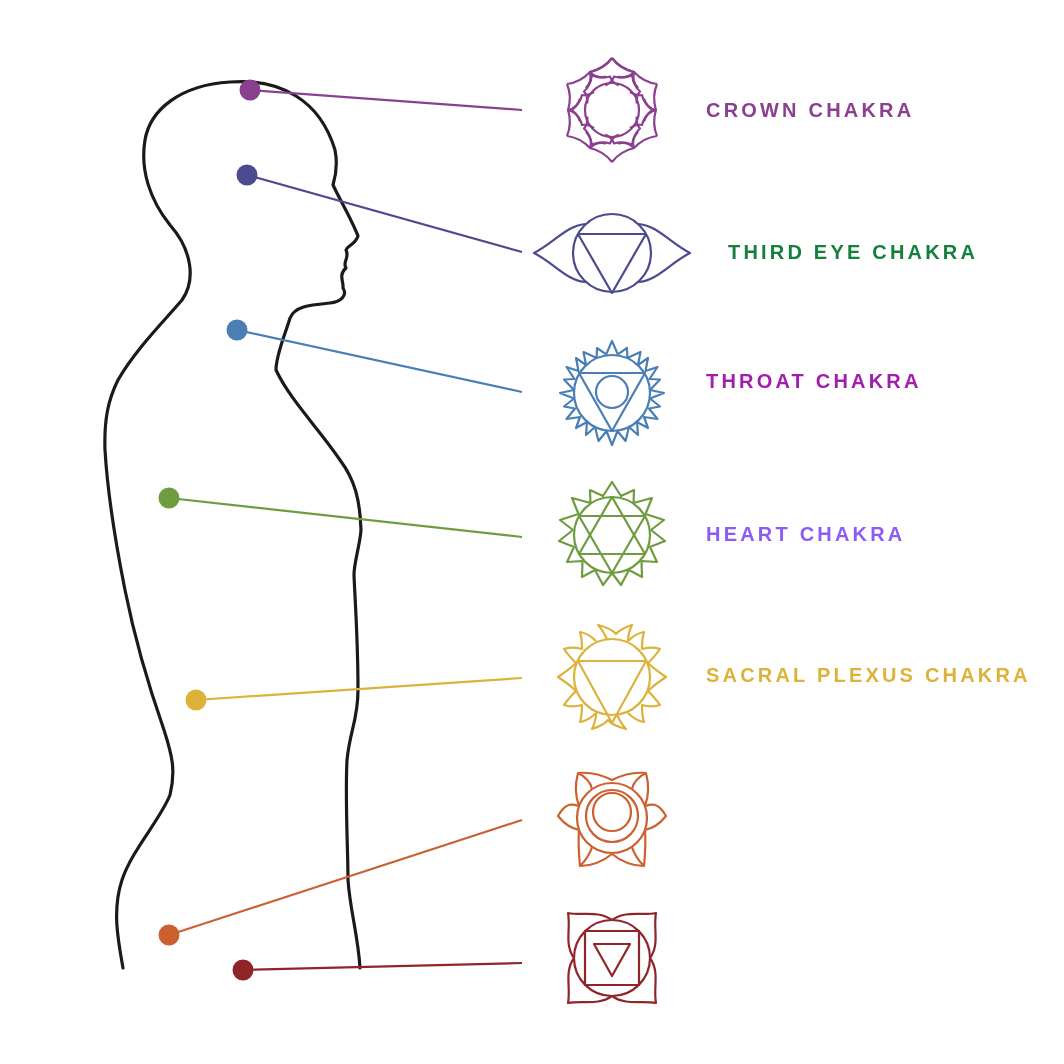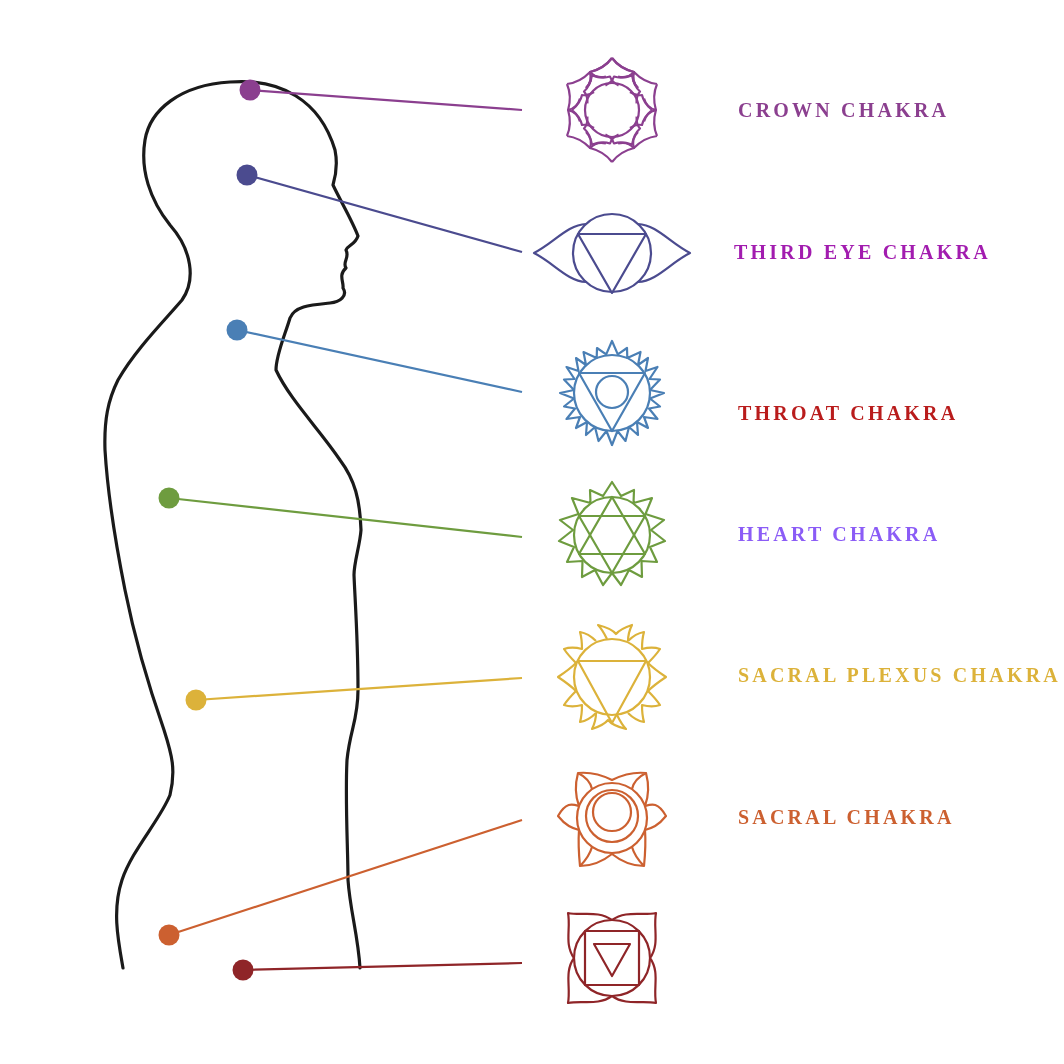--- a/index.html
+++ b/index.html
@@ -1,27 +1,26 @@
 <!DOCTYPE html>
 <html><head>
 <meta charset="utf-8">
 <style>
   html, body { margin: 0; padding: 0; background: #ffffff; }
   body { width: 1064px; height: 1064px; position: relative; overflow: hidden; }
   #stage { position: absolute; left: 0; top: 0; width: 1064px; height: 1064px; }
   svg.full { position: absolute; left: 0; top: 0; }
   .label {
     position: absolute;
-    font-family: Liberation Serif, serif;
+    font-family: Liberation Sans, sans-serif;
     font-size: 20px;
     font-weight: bold;
     letter-spacing: 3.2px;
     white-space: nowrap;
     line-height: 24px;
-    margin-left: 32px;
   }
   .icon { position: absolute; width: 110px; height: 110px; }
 </style>
 </head>
 <body>
 
 <div id="stage">
 
   <svg class="full" width="1064" height="1064" viewBox="0 0 1064 1064">
     <path d="M123 968
@@ -168,19 +167,18 @@
   <svg class="icon" style="left:557px;top:903px" viewBox="-55 -55 110 110">
     <g fill="none" stroke="#8f2528" stroke-width="2.2" stroke-linejoin="round">
       <circle r="38"></circle>
       <rect x="-27" y="-27" width="54" height="54"></rect>
       <path d="M-18 -14 L 18 -14 L 0 18 Z"></path>
       <path d="M-44 -45 C -30 -42, -14 -48, 0 -38 C 14 -48, 30 -42, 44 -45 C 41 -30, 48 -14, 38 0 C 48 14, 41 30, 44 45 C 30 42, 14 48, 0 38 C -14 48, -30 42, -44 45 C -41 30, -48 14, -38 0 C -48 -14, -41 -30, -44 -45 Z"></path>
     </g>
   </svg>
 
   <div class="label" style="left:706px;top:98px;color:#8b3f8f">CROWN CHAKRA</div>
-  <div class="label" style="left:702px;top:240px;color:#a21caf">THIRD EYE CHAKRA</div>
-  <div class="label" style="left:706px;top:401px;color:#b91c1c">THROAT CHAKRA</div>
+  <div class="label" style="left:728px;top:240px;color:#15803d">THIRD EYE CHAKRA</div>
+  <div class="label" style="left:706px;top:369px;color:#a21caf">THROAT CHAKRA</div>
   <div class="label" style="left:706px;top:522px;color:#8b5cf6">HEART CHAKRA</div>
   <div class="label" style="left:706px;top:663px;color:#dcb23a">SACRAL PLEXUS CHAKRA</div>
-  <div class="label" style="left:706px;top:805px;color:#cc6030">SACRAL CHAKRA</div>
 
 </div>
 
 </body></html>

